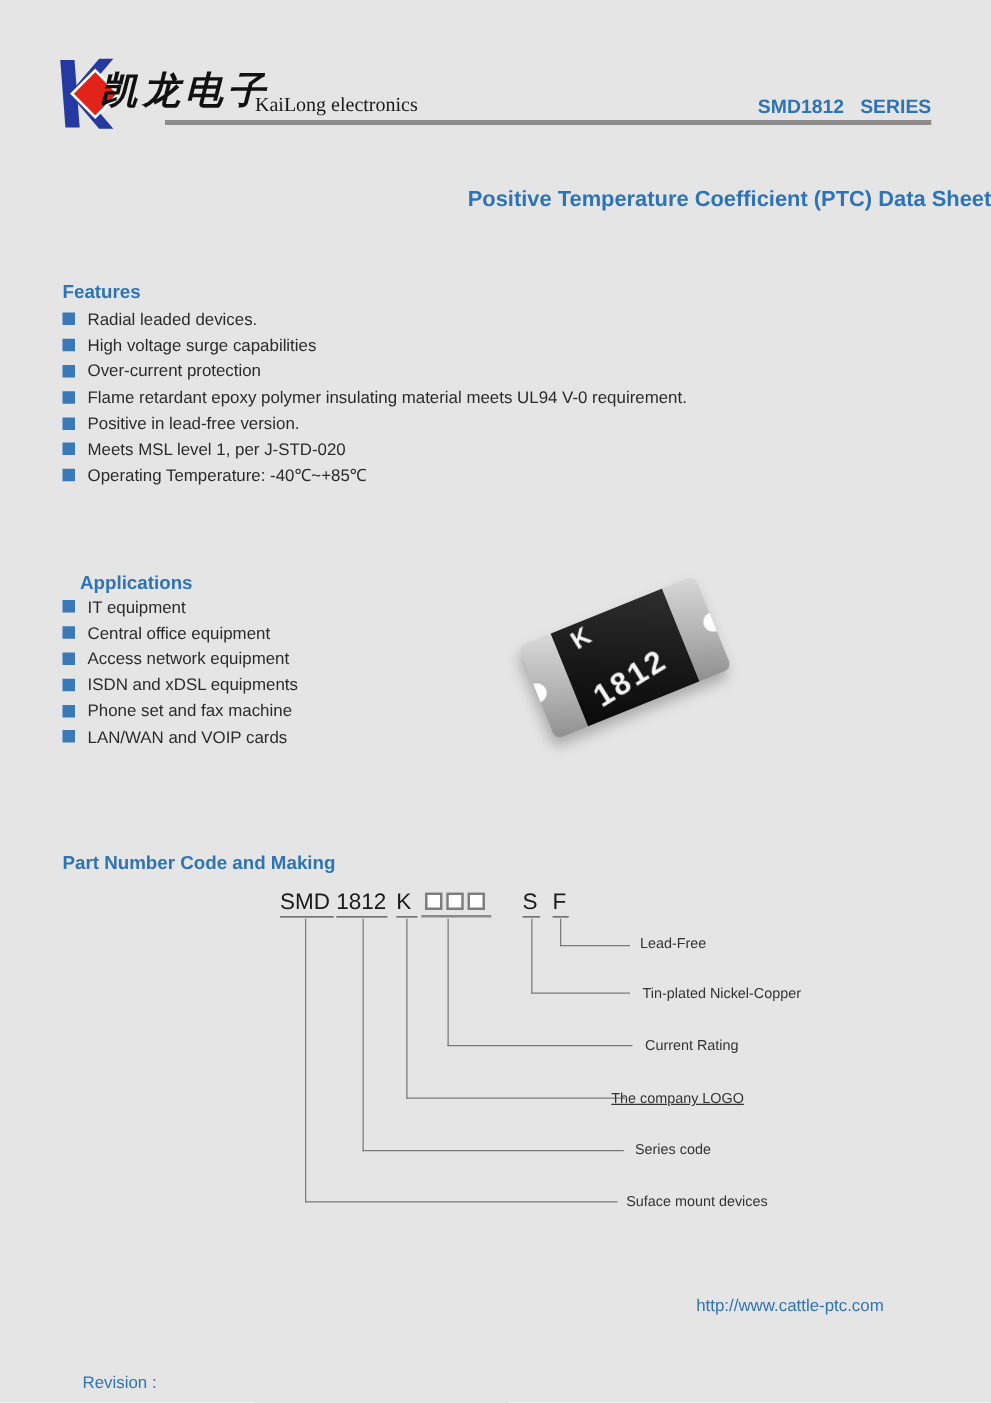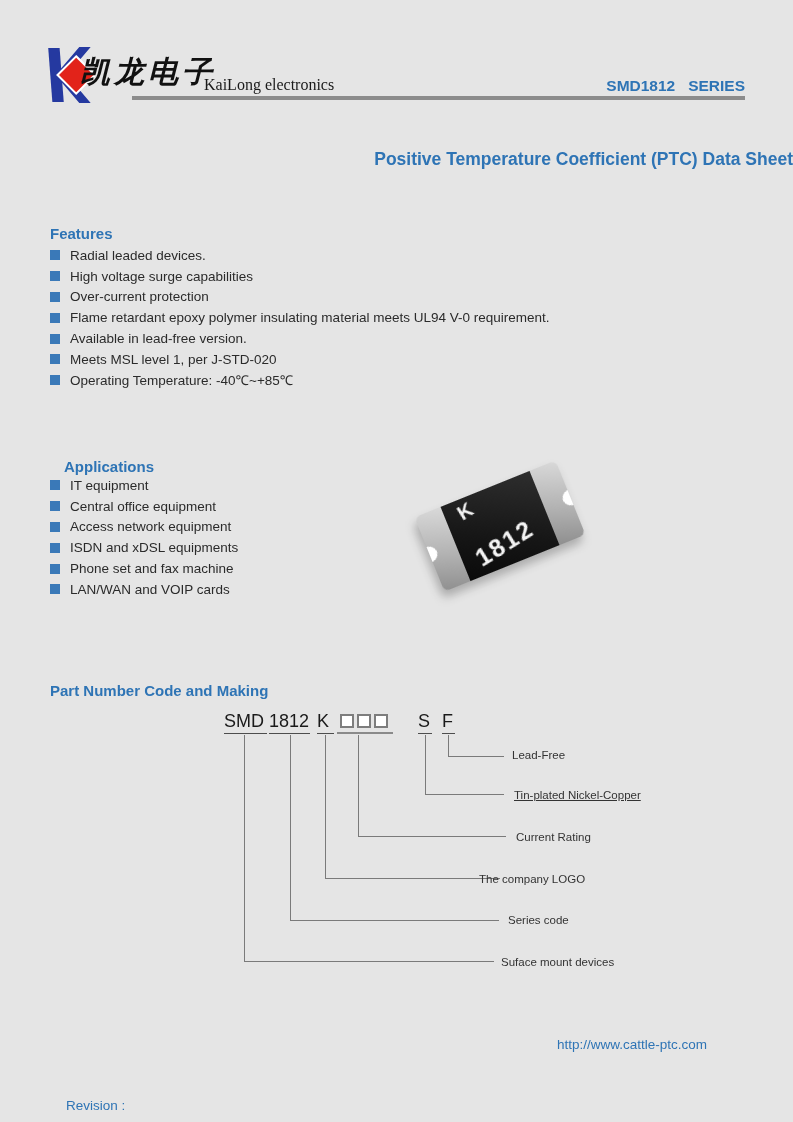--- a/index.html
+++ b/index.html
@@ -97,23 +97,23 @@
   }
   .cl-0 { left:448px; width:56px;  height:22px;  }
   .cl-1 { left:425px; width:79px;  height:60px;  }
   .cl-2 { left:358px; width:148px; height:102px; }
   .cl-3 { left:325px; width:175px; height:144px; }
   .cl-4 { left:290px; width:209px; height:186px; }
   .cl-5 { left:244px; width:250px; height:227px; }
 
   .callout-label { position:absolute; font-size:11.5px; color:#333333; white-space:nowrap;text-align:right; }
   .lb-0 { left:512px; top:749px; }
-  .lb-1 { left:514px; top:789px;text-decoration:underline; }
+  .lb-1 { left:514px; top:789px; }
   .lb-2 { left:516px; top:831px; }
-  .lb-3 { left:479px; top:873px; }
+  .lb-3 { left:489px; top:873px;text-decoration:underline; }
   .lb-4 { left:508px; top:914px; }
   .lb-5 { left:501px; top:956px; }
 
   
   .footer-revision { position:absolute; left:50px; top:1098px; font-size:13.5px; color:#2E74B5;margin-left:16px; }
   .footer-url { position:absolute; right:86px; top:1037px; font-size:13.5px; color:#2E74B5; text-decoration:none; }
 </style>
 </head>
 <body>
 
@@ -146,21 +146,21 @@
     <li>
         <span class="sq-bullet"></span>
         <span class="li-text">Over-current protection</span>
       </li>
     <li>
         <span class="sq-bullet"></span>
         <span class="li-text">Flame retardant epoxy polymer insulating material meets UL94 V-0 requirement.</span>
       </li>
     <li>
         <span class="sq-bullet"></span>
-        <span class="li-text">Available in lead-free version.</span>
+        <span class="li-text">Positive in lead-free version.</span>
       </li>
     <li>
         <span class="sq-bullet"></span>
         <span class="li-text">Meets MSL level 1, per J-STD-020</span>
       </li>
     <li>
         <span class="sq-bullet"></span>
         <span class="li-text">Operating Temperature: -40℃~+85℃</span>
       </li>
   </ul>

